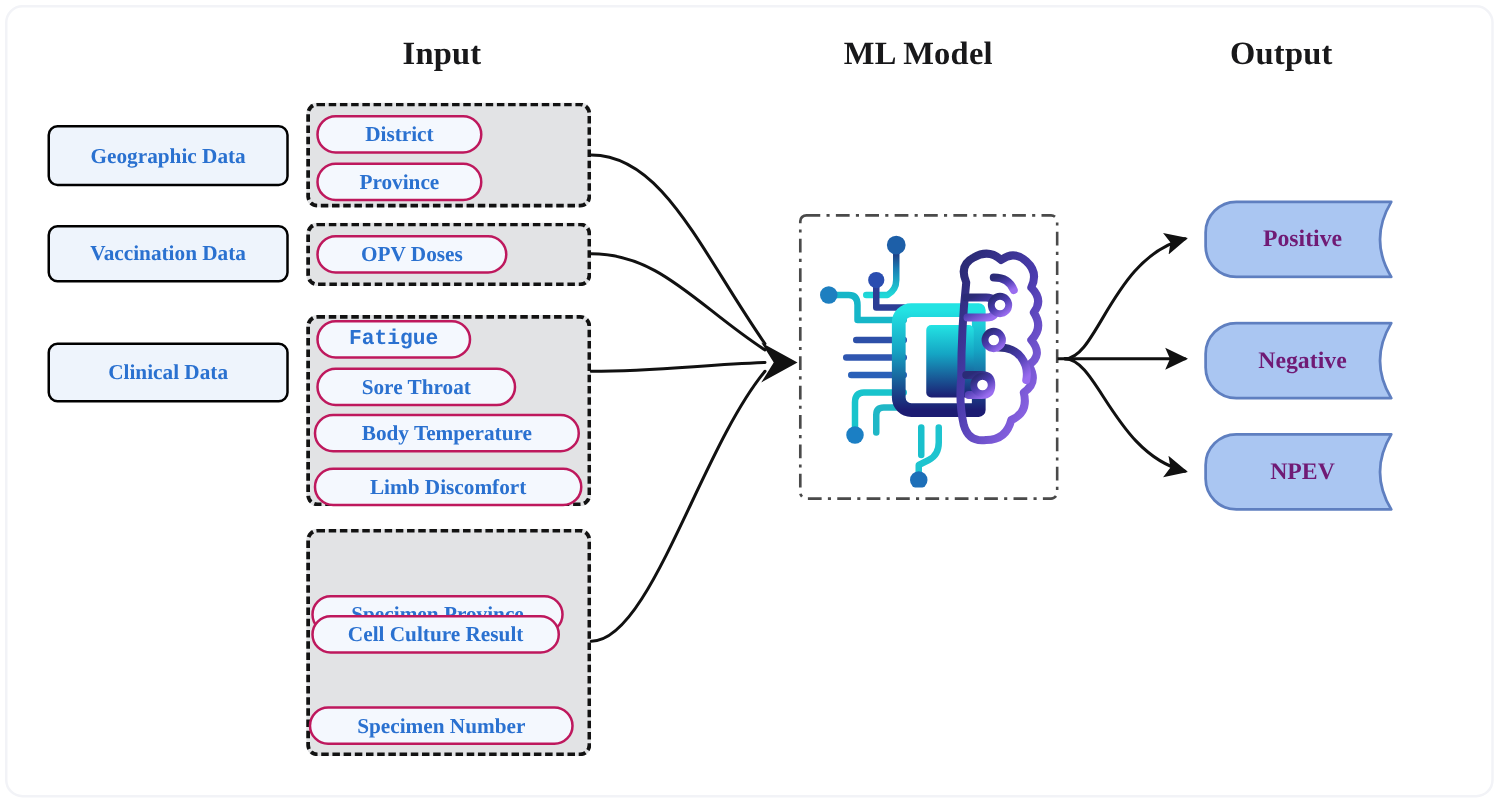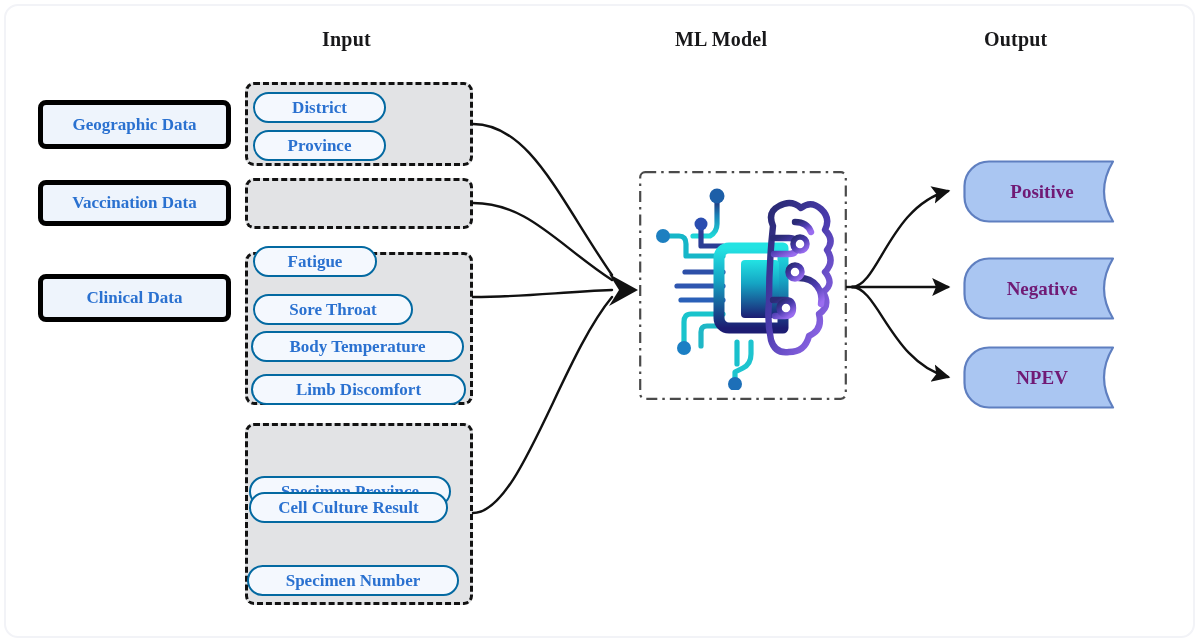--- a/index.html
+++ b/index.html
@@ -30,34 +30,34 @@
     border: 2px solid #f2f3f7;
     border-radius: 14px;
     box-sizing: border-box;
     pointer-events: none;
   }
 
   
   .col-header {
     position: absolute;
     font-weight: bold;
-    font-size: 20px;
+    font-size: 26px;
     color: #18181a;
     letter-spacing: 0.2px;
     white-space: nowrap;
   }
   #hdr-input  { left: 322px;  top: 28px; }
   #hdr-model  { left: 675px;  top: 28px; }
   #hdr-output { left: 984px;  top: 28px; }
 
   
   .cat-label {
     position: absolute;
     background: #eef4fc;
-    border: 5px solid #000000;
+    border: 2px solid #000000;
     border-radius: 8px;
     color: #2a71d0;
     font-weight: bold;
     font-size: 17px;
     display: flex;
     align-items: center;
     justify-content: center;
     box-sizing: border-box;
     white-space: nowrap;
   }
@@ -68,21 +68,21 @@
     background: #e2e3e5;
     border: 3px dashed #121212;
     border-radius: 9px;
     box-sizing: border-box;
   }
 
   
   .pill {
     position: absolute;
     background: #f4f8fe;
-    border: 2px solid #0369a1;
+    border: 2px solid #be185d;
     border-radius: 999px;
     color: #2a71d0;
     font-weight: bold;
     font-size: 17px;
     display: flex;
     align-items: center;
     justify-content: center;
     padding: 0 18px;
     height: 31px;
     box-sizing: border-box;
@@ -157,23 +157,24 @@
 
   <div class="cat-label" style="left:38px;  top:100px; width:193px; height:49px;">Geographic Data</div>
   <div class="cat-label" style="left:38px;  top:180px; width:193px; height:46px;">Vaccination Data</div>
   <div class="cat-label" style="left:38px;  top:274px; width:193px; height:48px;">Clinical Data</div>
 
   <div class="group-box" style="left:245px; top:82px; width:228px; height:84px;"></div>
   <div class="pill" style="left:253px; top:92px; width:133px;">District</div>
   <div class="pill" style="left:253px; top:130px; width:133px;">Province</div>
 
   <div class="group-box" style="left:245px; top:178px; width:228px; height:51px;"></div>
+  <div class="pill" style="left:253px; top:188px; width:153px;">OPV Doses</div>
 
   <div class="group-box" style="left:245px; top:252px; width:228px; height:153px;"></div>
-  <div class="pill" style="left:253px; top:246px; width:124px;">Fatigue</div>
+  <div class="pill" style="left:253px; top:256px; width:124px;font-family:Liberation Mono, monospace;">Fatigue</div>
   <div class="pill" style="left:253px; top:294px; width:160px;">Sore Throat</div>
   <div class="pill" style="left:251px; top:331px; width:213px;">Body Temperature</div>
   <div class="pill" style="left:251px; top:374px; width:215px;">Limb Discomfort</div>
 
   <div class="group-box" style="left:245px; top:423px; width:228px; height:182px;"></div>
   <div class="pill" style="left:249px; top:476px; width:202px;">Specimen Province</div>
   <div class="pill" style="left:249px; top:492px; width:199px;font-family:Liberation Serif, serif;">Cell Culture Result</div>
   <div class="pill" style="left:247px; top:565px; width:212px;">Specimen Number</div>
 
   <div id="ml-box">

